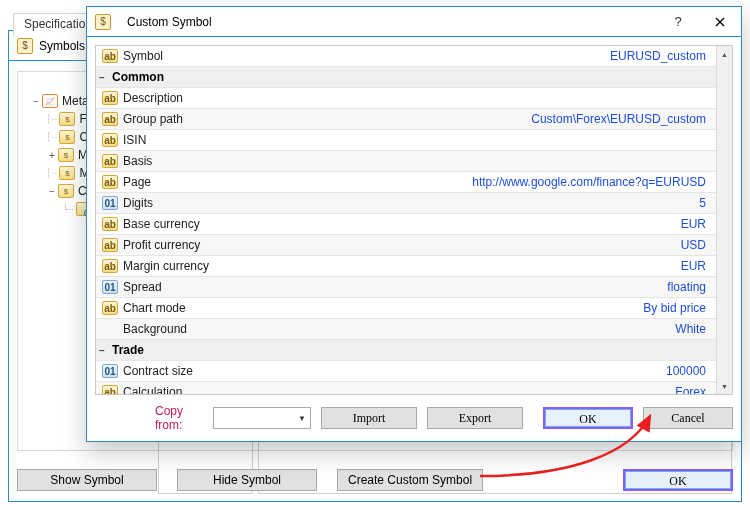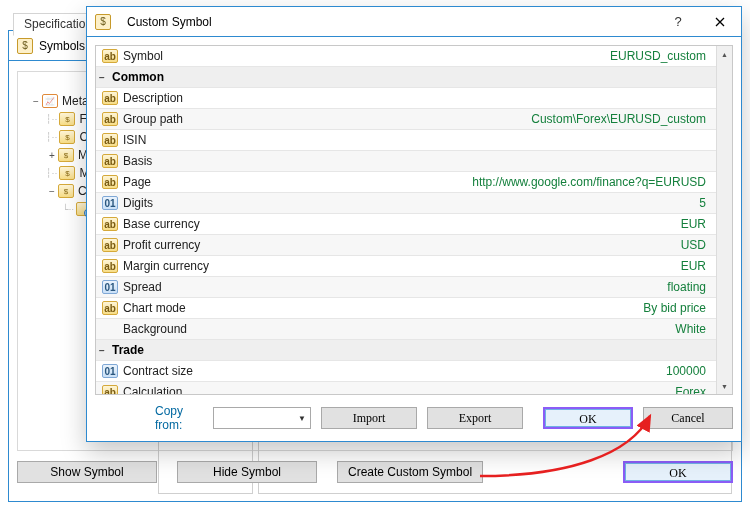--- a/index.html
+++ b/index.html
@@ -122,21 +122,21 @@
     left: 240px;
     width: 474px;
     height: 58px;
     border:1px solid #cfcfcf;
   }
   .back-buttons {
     position: absolute;
     left: 8px; right: 8px; bottom: 10px; height: 30px;
     display: flex;
     gap: 20px;
-    align-items: flex-start;
+    align-items: flex-end;
   }
   .btn {
     height: 22px;
     border: 1px solid #a9a9a9;
     background: #e1e1e1;
     padding: 0 10px;
     font-size: 12px;
     cursor: pointer;
     min-width: 140px;
     text-align: center;
@@ -209,21 +209,21 @@
     flex: 0 0 200px;
     display:flex;align-items:center;
     padding-left:6px;
     gap:5px;
     color:#222;
   }
   .pg-val {
     flex:1;
     text-align:right;
     padding-right:10px;
-    color:#15803d;
+    color:#1d4ed8;
     white-space:nowrap;
     overflow:hidden;
   }
   .field-icon {
     width:16px;height:14px;
     border:1px solid #d5a93a;
     background:linear-gradient(#fef5d7,#f7dd87);
     border-radius:2px;
     display:inline-flex;align-items:center;justify-content:center;
     font-size:10px;font-weight:bold;color:#7a5c13;
@@ -237,21 +237,21 @@
   .section-exp {
     width:12px;text-align:center;font-size:10px;font-weight:bold;color:#444;
   }
 
   .dlg-buttons {
     position:absolute;
     left:8px; right:8px; bottom:10px; height:26px;
     display:flex; align-items:center; gap:10px;
     font-size:12px;
   }
-  .copy-label { padding-left: 60px; padding-right:4px; color:#0369a1; }
+  .copy-label { padding-left: 60px; padding-right:4px; color:#be185d; }
   .combo {
     height:22px; width:130px;
     border:1px solid #a9a9a9;
     background:#fff;
     display:flex;align-items:center;justify-content:flex-end;
     padding-right:4px;
   }
   .combo .drop { font-size:8px; color:#333; }
 
   

